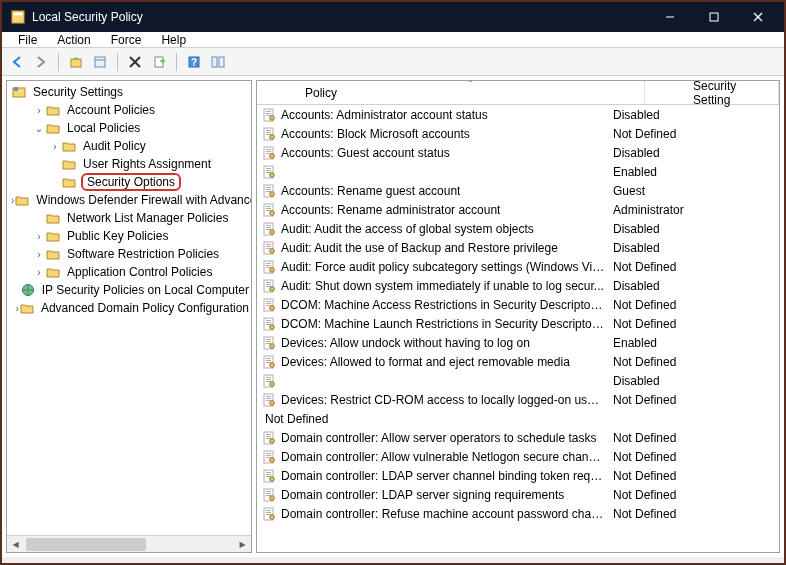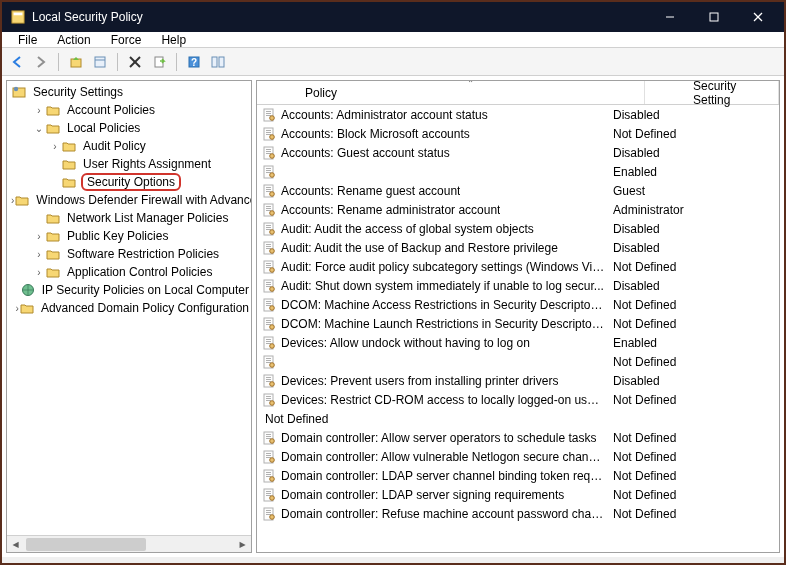--- a/index.html
+++ b/index.html
@@ -646,35 +646,35 @@
           <div class="cell-policy">
             <span class="picon">
               <svg width="14" height="14">
                 <rect x="2" y="1" width="9" height="12" fill="#fdfdfd" stroke="#b0b0b0"></rect>
                 <rect x="4" y="3" width="5" height="1" fill="#b0b0b0"></rect>
                 <rect x="4" y="5" width="5" height="1" fill="#b0b0b0"></rect>
                 <rect x="4" y="7" width="5" height="1" fill="#b0b0b0"></rect>
                 <circle cx="10" cy="10" r="2.3" fill="#e8c070" stroke="#a07028"></circle>
               </svg>
             </span>
-          </div>
-          <div class="cell-setting">Not Defined</div>
-        </div>
-        <div class="list-row">
-          <div class="cell-policy">
-            <span class="picon">
-              <svg width="14" height="14">
-                <rect x="2" y="1" width="9" height="12" fill="#fdfdfd" stroke="#b0b0b0"></rect>
-                <rect x="4" y="3" width="5" height="1" fill="#b0b0b0"></rect>
-                <rect x="4" y="5" width="5" height="1" fill="#b0b0b0"></rect>
-                <rect x="4" y="7" width="5" height="1" fill="#b0b0b0"></rect>
-                <circle cx="10" cy="10" r="2.3" fill="#e8c070" stroke="#a07028"></circle>
-              </svg>
-            </span>
-            <span class="ptext">Devices: Prevent users from installing printer drivers</span>
+            <span class="ptext">Devices: Allowed to format and eject removable media</span>
+          </div>
+          <div class="cell-setting">Not Defined</div>
+        </div>
+        <div class="list-row">
+          <div class="cell-policy">
+            <span class="picon">
+              <svg width="14" height="14">
+                <rect x="2" y="1" width="9" height="12" fill="#fdfdfd" stroke="#b0b0b0"></rect>
+                <rect x="4" y="3" width="5" height="1" fill="#b0b0b0"></rect>
+                <rect x="4" y="5" width="5" height="1" fill="#b0b0b0"></rect>
+                <rect x="4" y="7" width="5" height="1" fill="#b0b0b0"></rect>
+                <circle cx="10" cy="10" r="2.3" fill="#e8c070" stroke="#a07028"></circle>
+              </svg>
+            </span>
           </div>
           <div class="cell-setting">Disabled</div>
         </div>
         <div class="list-row">
           <div class="cell-policy">
             <span class="picon">
               <svg width="14" height="14">
                 <rect x="2" y="1" width="9" height="12" fill="#fdfdfd" stroke="#b0b0b0"></rect>
                 <rect x="4" y="3" width="5" height="1" fill="#b0b0b0"></rect>
                 <rect x="4" y="5" width="5" height="1" fill="#b0b0b0"></rect>

